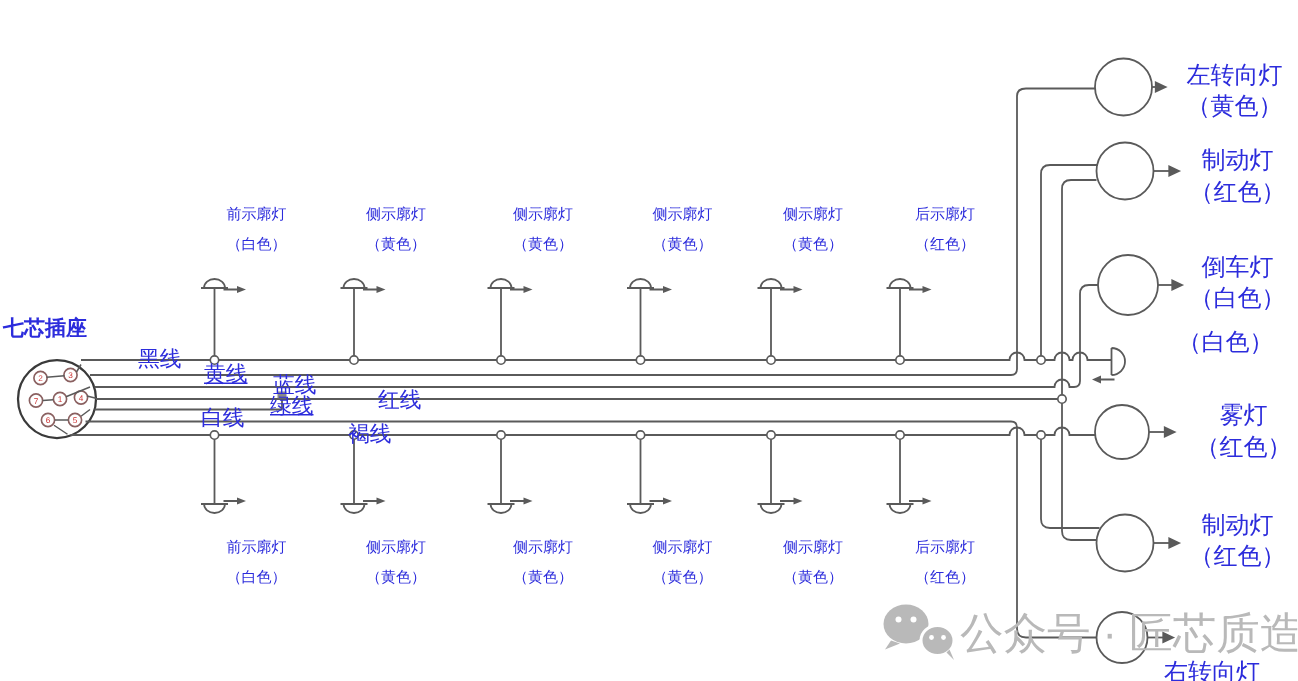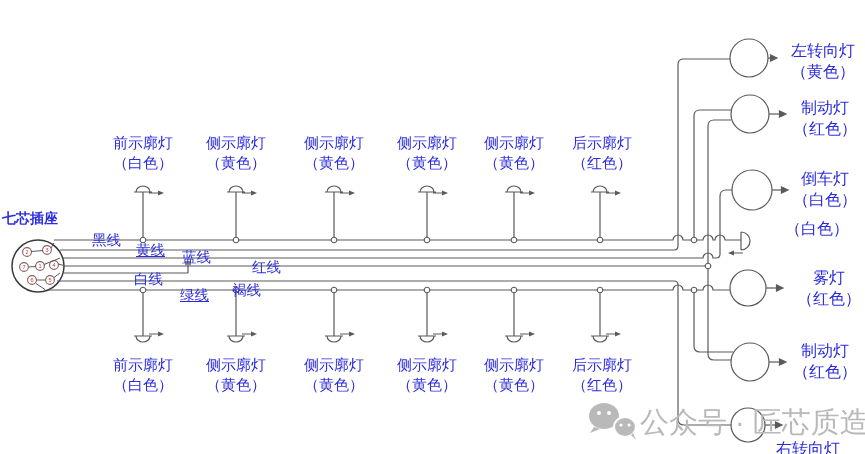--- a/index.html
+++ b/index.html
@@ -1,20 +1,20 @@
 <!DOCTYPE html>
 <html><head>
 <meta charset="utf-8">
 <style>
   html,body{margin:0;padding:0;background:#fff;}
   #stage{position:relative;width:865px;height:454px;background:#ffffff;overflow:hidden;
          font-family:"Liberation Sans","DejaVu Sans",sans-serif;}
   #wiring{position:absolute;left:0;top:0;}
   .lbl{position:absolute;color:#2c2cdc;z-index:2;}
-  .lamp-label{width:96px;text-align:center;font-size:15px;line-height:19.5px;font-family:Liberation Serif, serif;}
+  .lamp-label{width:96px;text-align:right;font-size:10px;line-height:19.5px;}
   .right-label{width:90px;text-align:center;font-size:16px;line-height:21px;}
   .wire-label{font-size:14.5px;line-height:15px;}
   .socket-label{font-size:14px;font-weight:bold;line-height:18px;}
   .watermark-text{position:absolute;left:640px;top:403px;font-size:29px;color:#b9b9b9;
                   z-index:1;letter-spacing:0px;white-space:nowrap;}
 </style>
 </head>
 <body>
 
 <div id="stage">
@@ -149,21 +149,21 @@
 
   <div class="watermark-text">公众号 · 匠芯质造</div>
 
   <div class="lbl socket-label" style="left:2px;top:209px;">七芯插座</div>
 
   <div class="lbl wire-label" style="left:92px;top:233px;">黑线</div>
   <div class="lbl wire-label" style="left:136px;top:243px;text-decoration:underline;">黄线</div>
   <div class="lbl wire-label" style="left:182px;top:250px;">蓝线</div>
   <div class="lbl wire-label" style="left:232px;top:260px;margin-left:20px;">红线</div>
   <div class="lbl wire-label" style="left:134px;top:272px;">白线</div>
-  <div class="lbl wire-label" style="left:180px;top:288px;text-decoration:underline;">绿线</div>
+  <div class="lbl wire-label" style="left:180px;top:264px;text-decoration:underline;">绿线</div>
   <div class="lbl wire-label" style="left:232px;top:283px;">褐线</div>
 
   <div class="lbl lamp-label" style="left:95px;top:134px;">
     <div>前示廓灯</div>
     <div>（白色）</div>
   </div>
   <div class="lbl lamp-label" style="left:188px;top:134px;">
     <div>侧示廓灯</div>
     <div>（黄色）</div>
   </div>

